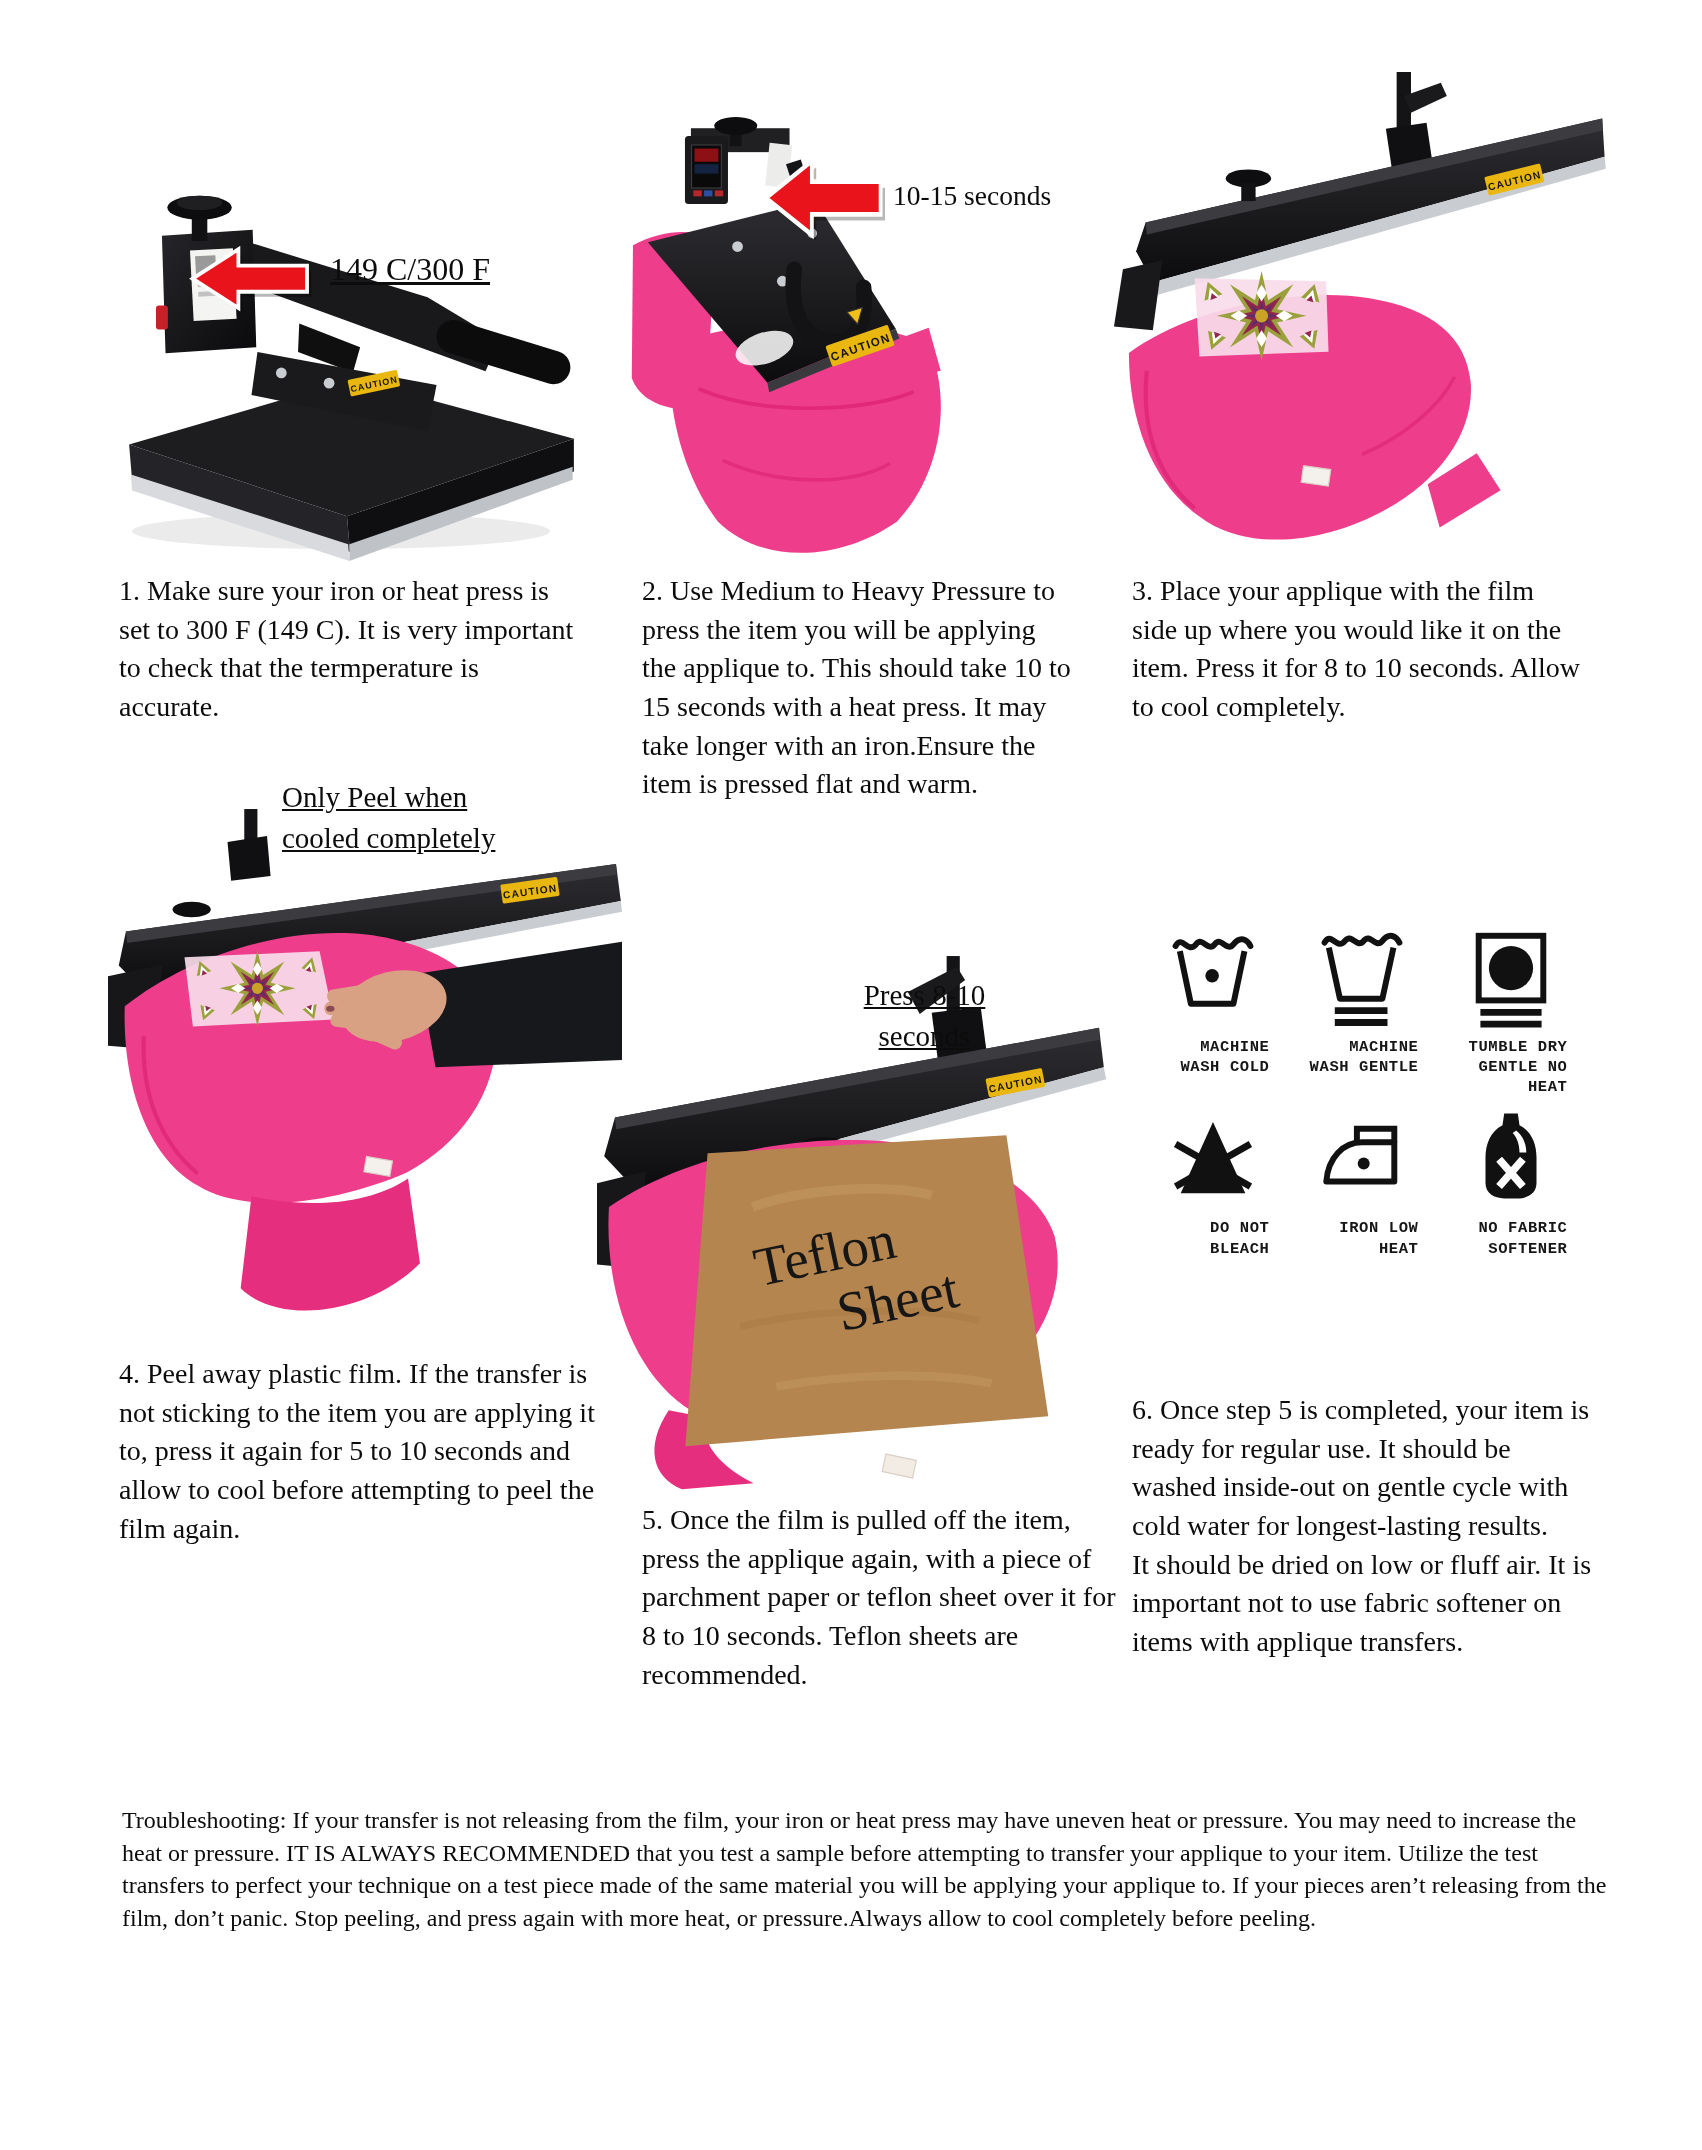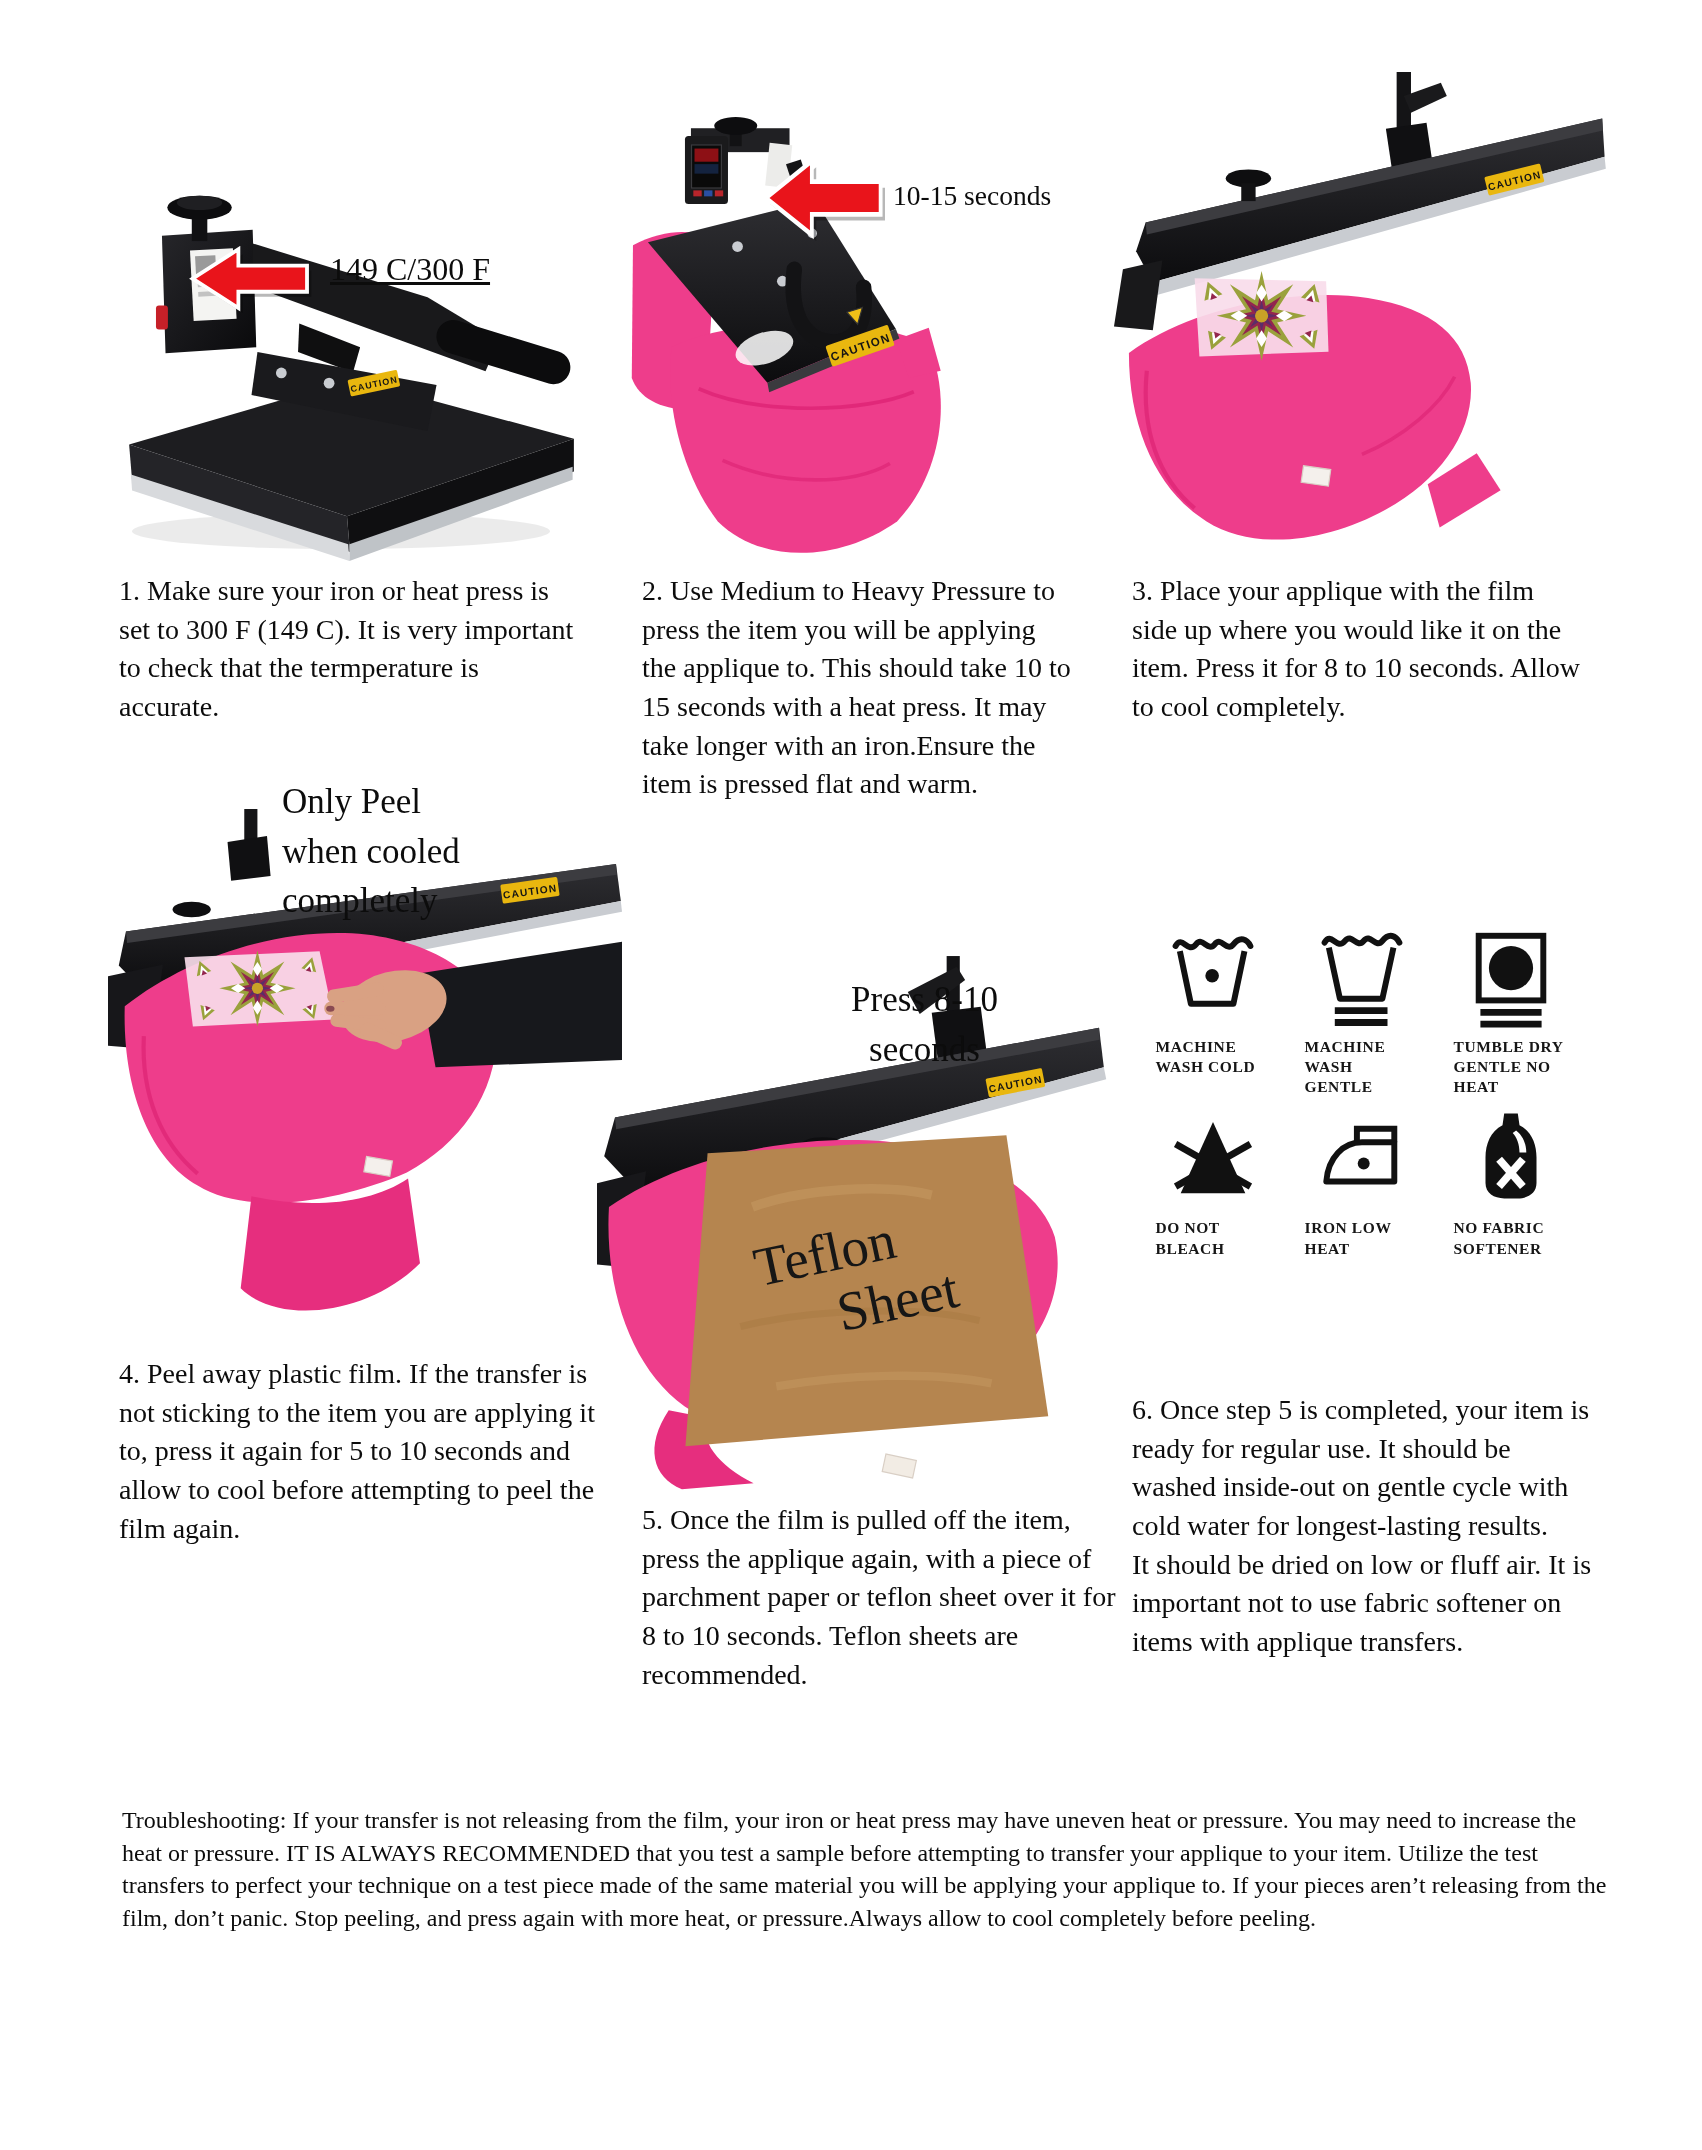--- a/index.html
+++ b/index.html
@@ -3,31 +3,31 @@
 <meta charset="utf-8">
 <style>
   html,body{margin:0;padding:0;background:#ffffff;}
   .page{position:relative;width:1703px;height:2151px;background:#ffffff;overflow:hidden;
         font-family:"Liberation Serif", serif;color:#0c0c0c;}
   .photo{position:absolute;z-index:1;}
   .step{position:absolute;z-index:2;font-size:28px;line-height:1.38;white-space:pre-line;}
   .callout{position:absolute;z-index:3;white-space:nowrap;}
   .callout.temp{font-size:32px;text-decoration:underline;}
   .callout.time1{font-size:27.5px;}
-  .note{position:absolute;z-index:3;font-size:35px;line-height:1.42;}
+  .note{position:absolute;z-index:3;font-size:29px;line-height:1.42;text-decoration:underline;}
   .note.center{text-align:center;}
   .arrow{position:absolute;z-index:3;}
   .teflon-label{position:absolute;z-index:3;transform:rotate(-12deg);font-size:55px;color:#161616;}
   .teflon-label .tl2{margin-left:72px;margin-top:-2.4px;}
   .trouble{position:absolute;z-index:2;font-size:24px;line-height:1.36;}
   .care-grid{position:absolute;z-index:2;display:grid;grid-template-columns:149px 149px 149px;
              grid-row-gap:13px;justify-items:center;}
   .care-cell{display:flex;flex-direction:column;align-items:center;}
-  .care-label{margin-top:6px;width:114px;text-align:left;
-              font-family:Liberation Serif, serif;font-weight:bold;
+  .care-label{margin-top:6px;width:114px;text-align:right;
+              font-family:Liberation Mono, monospace;font-weight:bold;
               font-size:15.5px;line-height:1.3;letter-spacing:0.6px;color:#161616;}
   .defs{position:absolute;width:0;height:0;}
 </style>
 </head>
 <body>
 
 <div class="page">
 
   <svg class="defs">
     <defs>

